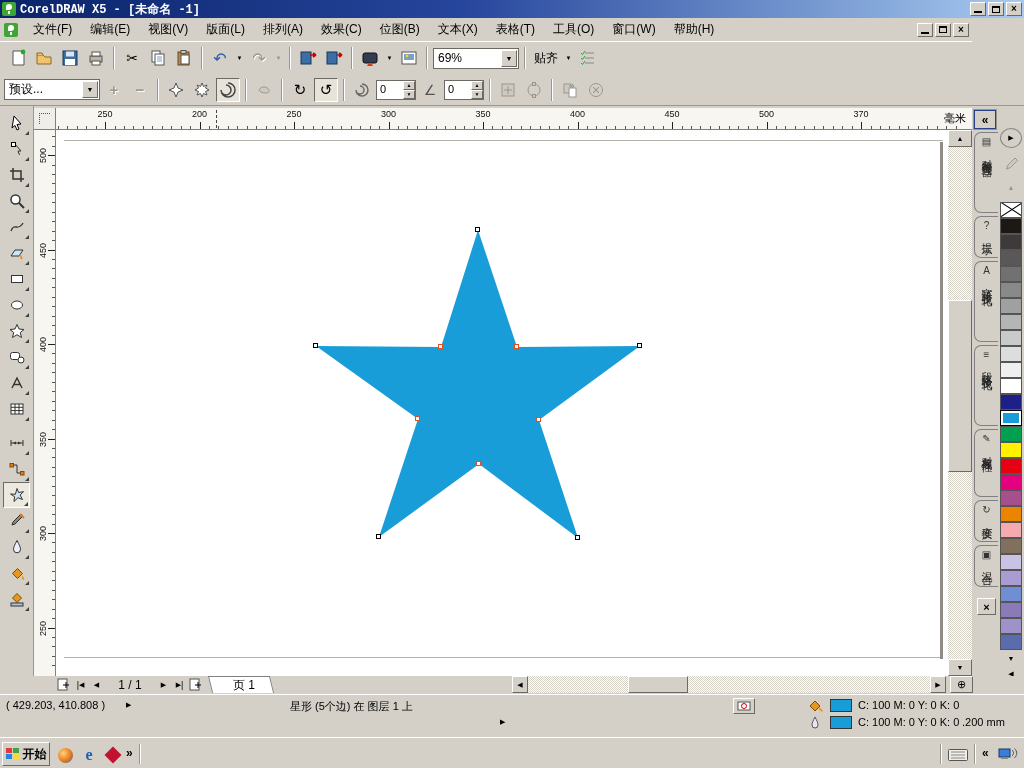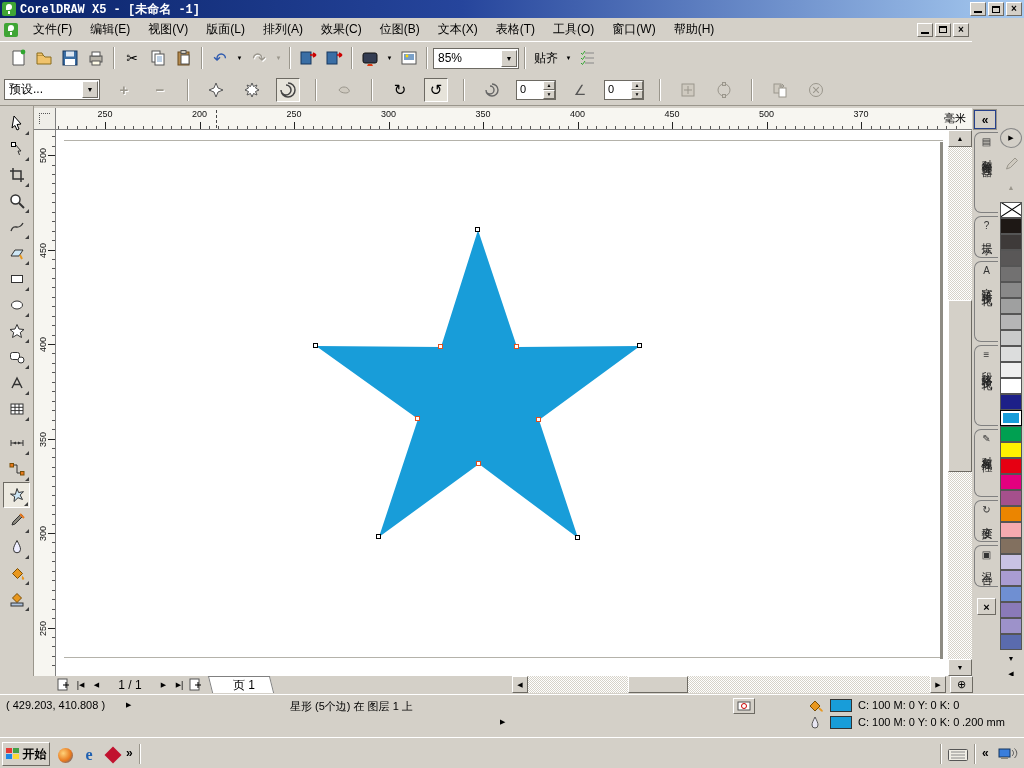--- a/index.html
+++ b/index.html
@@ -214,35 +214,35 @@
     <span class="dd" style="font-size:6px">▼</span>
     <span class="tb">
         <svg width="18" height="18">
           <rect x="2" y="3" width="14" height="12" fill="#fff" stroke="#555"></rect>
           <rect x="4" y="5" width="10" height="6" fill="#7aa0c8"></rect>
           <circle cx="7" cy="7" r="1.4" fill="#ffd800"></circle>
         </svg>
       </span>
     <span class="vsep"></span>
     <span class="combo" style="width:86px">
-      <span class="val">85%</span>
+      <span class="val">69%</span>
       <span class="cbtn bo">▼</span>
     </span>
     <span class="vsep"></span>
     <span style="padding:0 3px">贴齐</span>
     <span class="dd" style="font-size:6px">▼</span>
     <span class="tb">
         <svg width="18" height="18">
           <path d="M6 4h9M6 9h9M6 14h9" stroke="#888"></path>
           <path d="M2 4l1.5 1.5L6 2M2 9l1.5 1.5L6 7M2 14l1.5 1.5L6 12" stroke="#2fa52f" fill="none"></path>
         </svg>
       </span>
   </div>
 
-  <div id="propbar" class="abs flex" style="padding-left:4px;gap:12px">
+  <div id="propbar" class="abs flex" style="padding-left:4px;gap:2px">
     <span class="combo" style="width:96px">
       <span class="val">预设...</span>
       <span class="cbtn bo">▼</span>
     </span>
     <span class="tb dis" style="font-size:15px;font-weight:bold">+</span>
     <span class="tb dis" style="font-size:15px;font-weight:bold">−</span>
     <span class="vsep"></span>
     <span class="tb">
         <svg width="18" height="18">
           <path d="M9 2l2 5 5 2-5 2-2 5-2-5-5-2 5-2z" fill="#fff" stroke="#555"></path>

